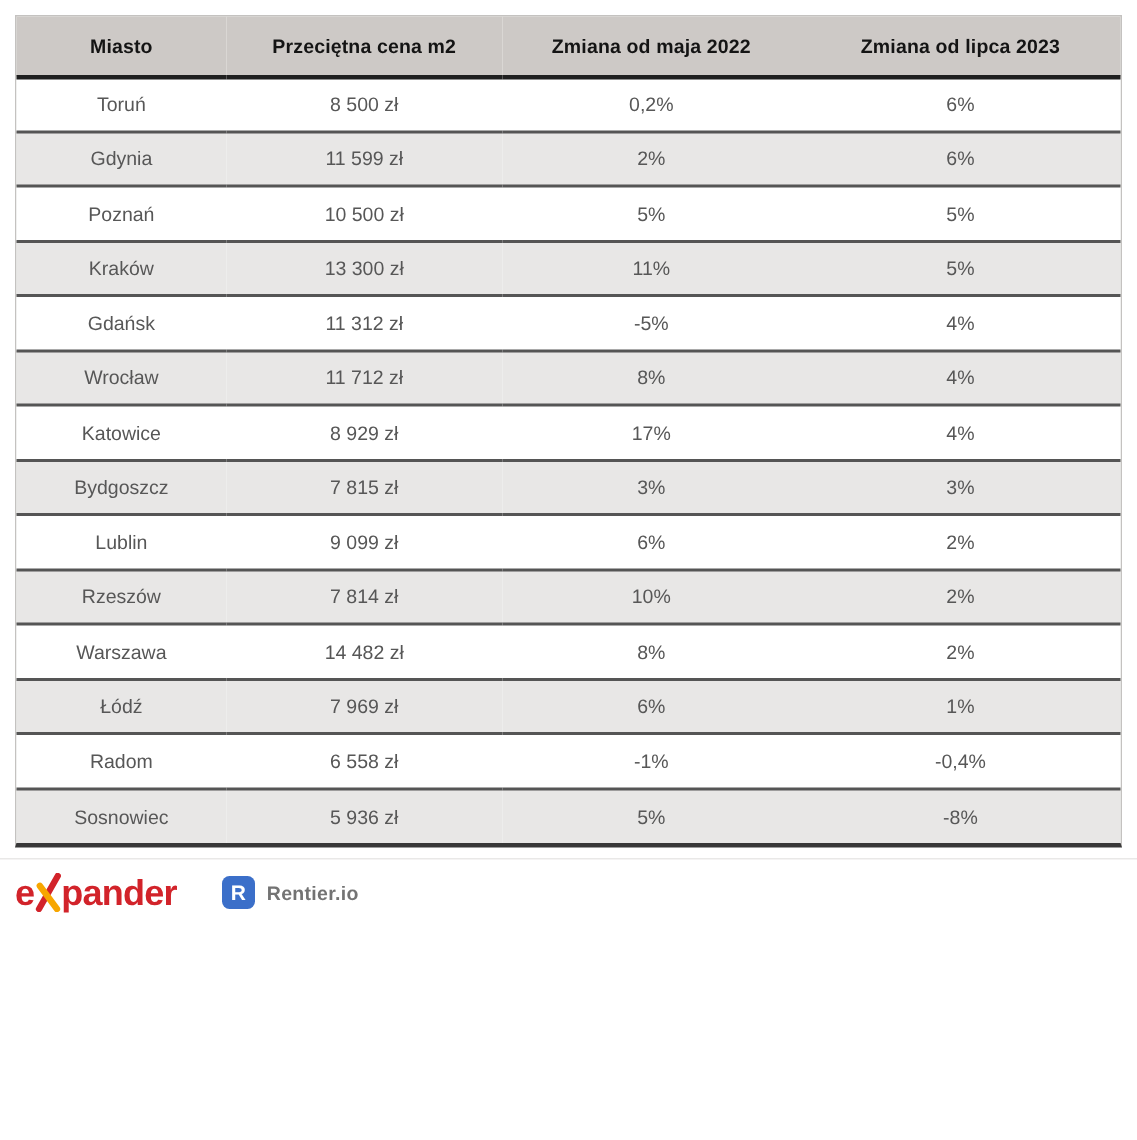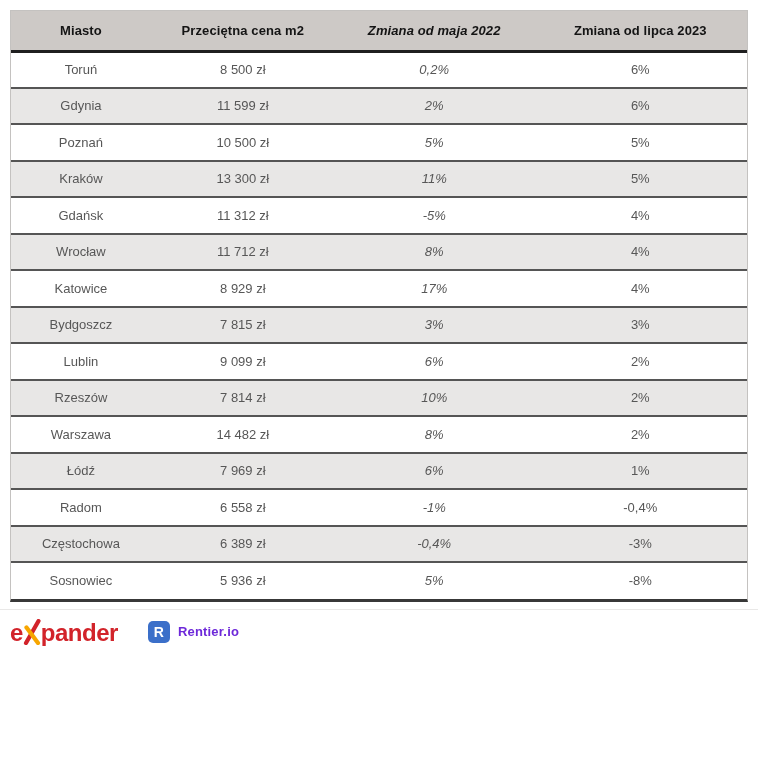--- a/index.html
+++ b/index.html
@@ -19,21 +19,21 @@
     font-family:"Liberation Sans","DejaVu Sans",sans-serif;}
   .page{width:758px;height:760px;position:relative;}
   .table-card{
     margin:10px 10px 0 10px;
     border:1px solid var(--outer-border);
     border-bottom:3px solid #383838;
   }
   table{width:100%;border-collapse:collapse;table-layout:fixed;}
   th:nth-child(1),td:nth-child(1){width:19%;text-align:center;}
   th:nth-child(2),td:nth-child(2){width:25%;}
-  th:nth-child(3),td:nth-child(3){width:27%;font-style:italic;}
+  th:nth-child(3),td:nth-child(3){width:27%;}
   th:nth-child(4),td:nth-child(4){width:29%;}
   thead th{
     background:var(--header-bg);
     height:40px;
     font-size:13px;
     font-weight:bold;
     color:var(--header-text);
     text-align:center;
     vertical-align:middle;
     border-bottom:3px solid var(--header-border);
@@ -76,21 +76,21 @@
     background:var(--rentier-blue);
     border-radius:5px;
     color:#ffffff;
     font-weight:bold;
     font-size:14px;
     display:flex;align-items:center;justify-content:center;
   }
   .rentier-text{
     font-size:13px;
     font-weight:bold;
-    color:#6d28d9;
+    color:#737373;
     letter-spacing:.2px;
   }
 </style>
 </head>
 <body>
 
 <div class="page">
 
   <div class="table-card">
     <table>
@@ -173,26 +173,20 @@
             <td>Łódź</td>
             <td>7 969 zł</td>
             <td>6%</td>
             <td>1%</td>
           </tr>
           <tr>
             <td>Radom</td>
             <td>6 558 zł</td>
             <td>-1%</td>
             <td>-0,4%</td>
-          </tr>
-          <tr>
-            <td>Częstochowa</td>
-            <td>6 389 zł</td>
-            <td>-0,4%</td>
-            <td>-3%</td>
           </tr>
           <tr>
             <td>Sosnowiec</td>
             <td>5 936 zł</td>
             <td>5%</td>
             <td>-8%</td>
           </tr>
         </tbody>
     </table>
   </div>

